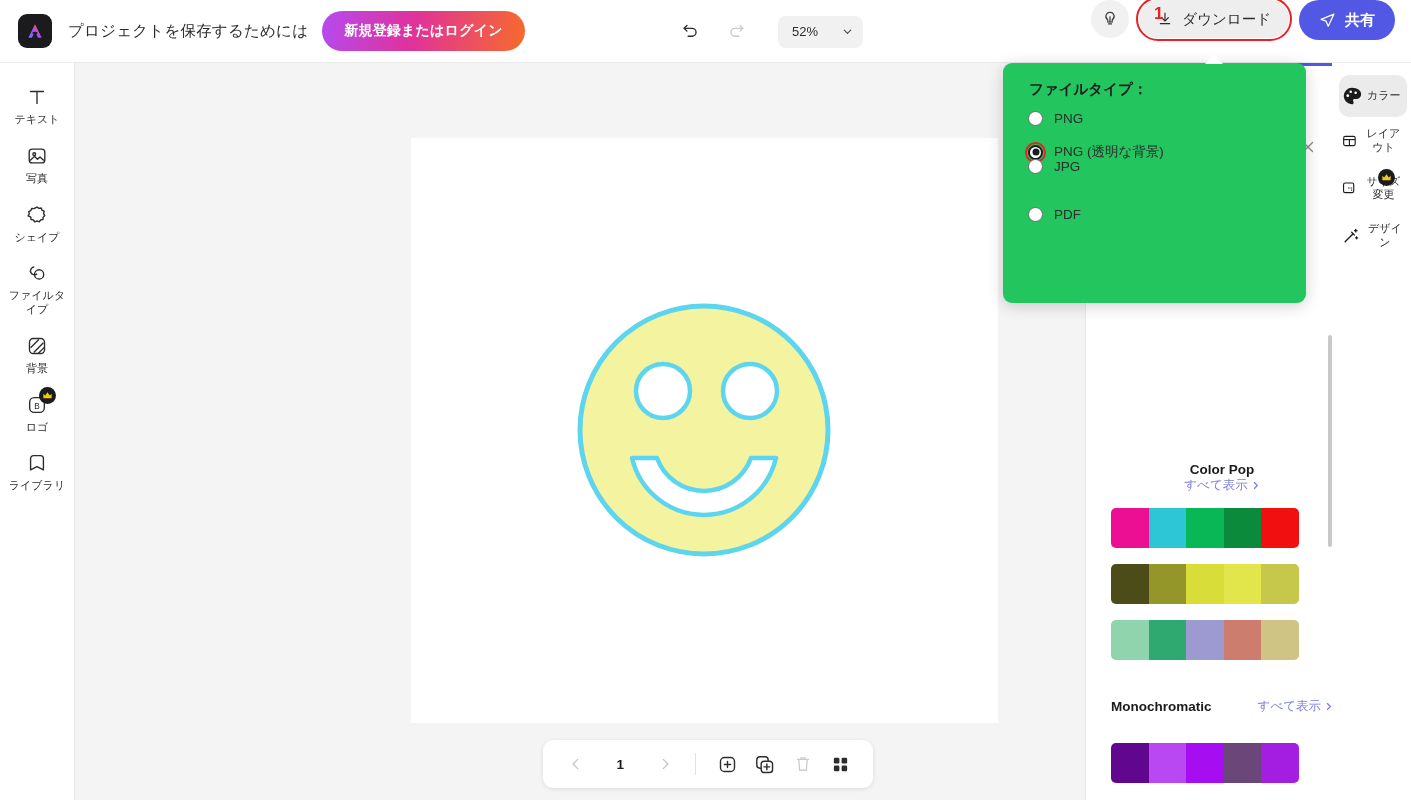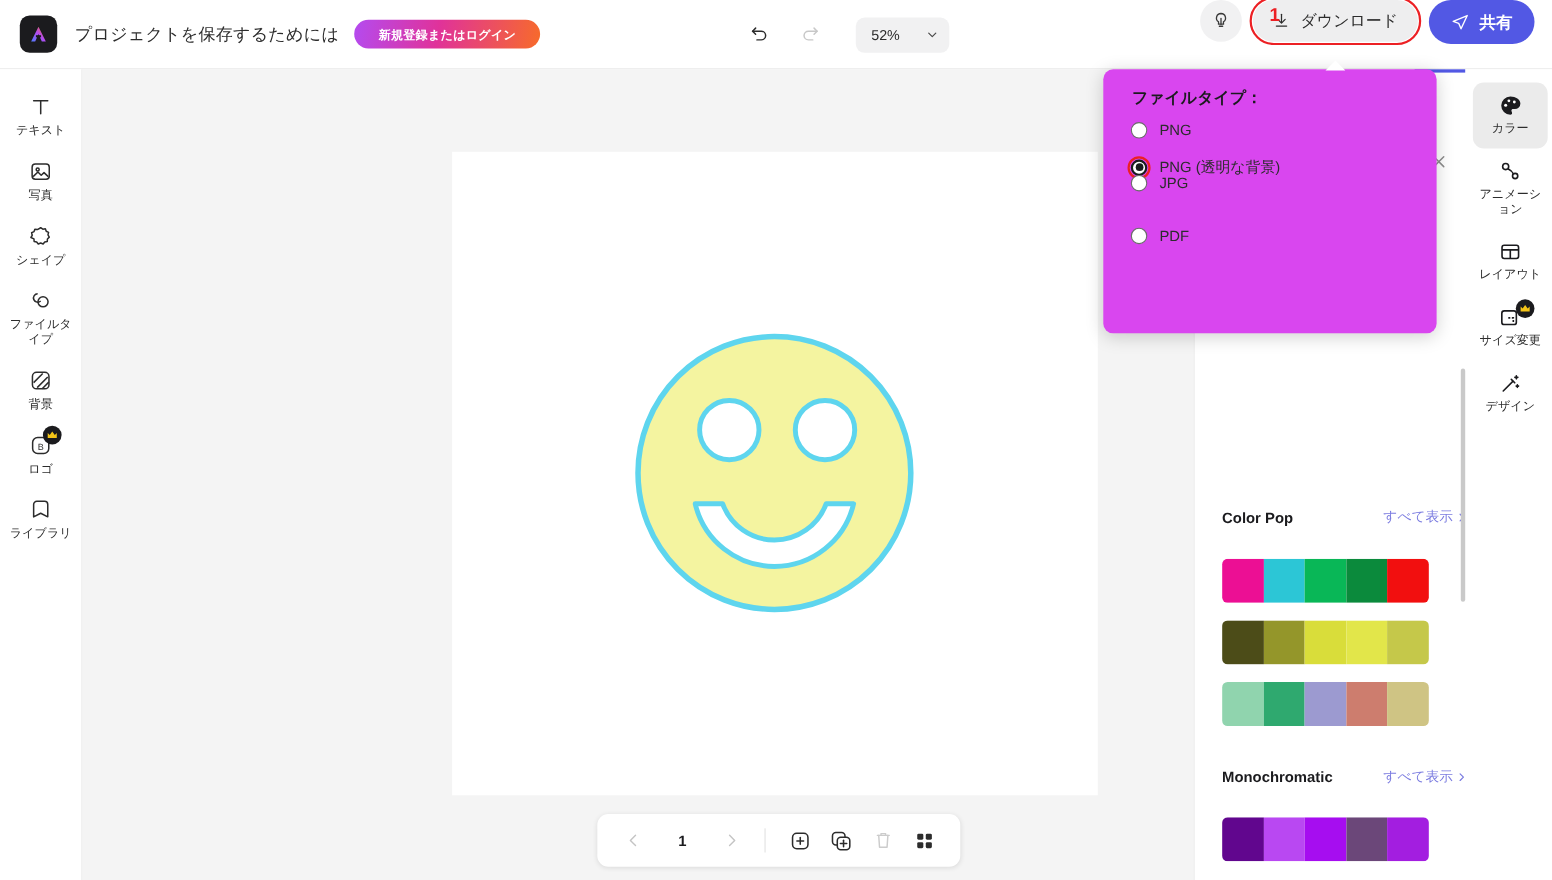--- a/index.html
+++ b/index.html
@@ -18,23 +18,23 @@
     border-bottom: 1px solid #eaeaea;
   }
   .logo-box {
     width: 34px; height: 34px; border-radius: 9px; margin-left: 18px;
     background: #1b1b1e; display: flex; align-items: center; justify-content: center;
   }
   .save-text {
     margin-left: 16px; font-size: 15.5px; color: #2c2c2c; letter-spacing: .2px;
   }
   .signup-btn {
-    margin-left: 14px; height: 26px; padding: 0 22px; border: none; border-radius: 22px;
+    margin-left: 14px; height: 40px; padding: 0 22px; border: none; border-radius: 22px;
     background: linear-gradient(100deg,#b44bf0 0%,#e0329a 45%,#f76b2a 100%);
-    color: #fff; font-size: 11px; font-weight: bold; cursor: pointer;
+    color: #fff; font-size: 14px; font-weight: bold; cursor: pointer;
     display: flex; align-items: center; letter-spacing: .2px;
   }
   .center-tools {
     position: absolute; left: 672px; top: 0; height: 63px;
     display: flex; align-items: center; gap: 10px;
   }
   .icon-btn {
     width: 36px; height: 36px; border-radius: 8px; background: transparent;
     border: none; cursor: pointer; display: flex; align-items: center; justify-content: center;
   }
@@ -141,30 +141,30 @@
     background: #c9c9c9; border-radius: 2px;
   }
 
   
   .far-rail {
     position: absolute; top: 63px; left: 1335px; width: 76px; height: 737px;
     background: #ffffff; display: flex; flex-direction: column; align-items: center;
     padding-top: 12px;
   }
   .far-item {
-    width: 68px; display: flex; flex-direction: column; align-items: center; gap: 4px;
+    width: 68px; display: flex; align-items: center; gap: 4px;
     padding: 10px 2px; cursor: pointer; border-radius: 10px; position: relative;
   }
   .far-item.active { background: #ebebeb; }
   .far-label { font-size: 11px; color: #2c2c2c; text-align: center; line-height: 1.25; }
 
   
   .dl-panel {
     position: absolute; top: 63px; left: 1003px; width: 303px; height: 240px;
-    background: #d946ef; border-radius: 9px;
+    background: #22c55e; border-radius: 9px;
     box-shadow: 0 3px 16px rgba(0,0,0,.18); z-index: 50;
   }
   .dl-arrow {
     position: absolute; top: -8px; left: 202px; width: 0; height: 0;
     border-left: 9px solid transparent; border-right: 9px solid transparent;
     border-bottom: 9px solid #ffffff;
   }
   .dl-title { position: absolute; top: 17px; left: 26px; font-size: 14.5px;
               font-weight: bold; color: #1b1b1e; }
   .radio-row {
@@ -388,21 +388,21 @@
   <div class="right-panel">
     <div class="tab-indicator"></div>
     <div class="panel-close">
       <svg width="18" height="18" viewBox="0 0 24 24" fill="none" stroke="#8d8d8d" stroke-width="1.8" stroke-linecap="round">
         <line x1="6" y1="6" x2="18" y2="18"></line>
           <line x1="18" y1="6" x2="6" y2="18"></line>
       </svg>
     </div>
 
 
-    <div class="section-head" style="top:399px;">
+    <div class="section-head" style="top:399px;flex-direction:column;">
       <span class="section-title">Color Pop</span>
       <span class="see-all">
         <span>すべて表示</span>
         <svg width="9" height="9" viewBox="0 0 24 24" fill="none" stroke="#7b7ce0" stroke-width="3" stroke-linecap="round" stroke-linejoin="round">
             <polyline points="9,4 17,12 9,20"></polyline>
           </svg>
       </span>
     </div>
     <div class="swatch-row" id="sw-0-0" style="top:445px;">
         <span style="background: rgb(236, 15, 148);"></span>
@@ -450,28 +450,20 @@
     <div class="far-item active">
       <svg width="22" height="22" viewBox="0 0 24 24" fill="#1b1b1e">
         <path d="M12 3a9 9 0 1 0 0 18c1.2 0 1.8-.8 1.8-1.7 0-.9-.7-1.5-.7-2.3 0-.9.7-1.6 1.6-1.6h1.8A5.5 5.5 0 0 0 22 9.9C22 6 17.5 3 12 3z"></path>
         <circle cx="7.4" cy="11.6" r="1.5" fill="#fff"></circle>
           <circle cx="10.6" cy="7.3" r="1.4" fill="#fff"></circle>
           <circle cx="16" cy="8.4" r="1.4" fill="#fff"></circle>
       </svg>
       <span class="far-label">カラー</span>
     </div>
 
-    <div class="far-item">
-      <svg width="22" height="22" viewBox="0 0 24 24" fill="none" stroke="#1b1b1e" stroke-width="1.6">
-        <circle cx="7.4" cy="7" r="3"></circle>
-          <circle cx="16.8" cy="16.4" r="2.6"></circle>
-          <path d="M9.6 9.2c3 1.4 4.6 3.1 5.6 5.2"></path>
-      </svg>
-      <span class="far-label">アニメーション</span>
-    </div>
 
     <div class="far-item">
       <svg width="22" height="22" viewBox="0 0 24 24" fill="none" stroke="#1b1b1e" stroke-width="1.6">
         <rect x="3.8" y="5.4" width="16.4" height="13.2" rx="2.2"></rect>
           <line x1="3.8" y1="10" x2="20.2" y2="10"></line>
           <line x1="12" y1="10" x2="12" y2="18.6"></line>
       </svg>
       <span class="far-label">レイアウト</span>
     </div>
 

